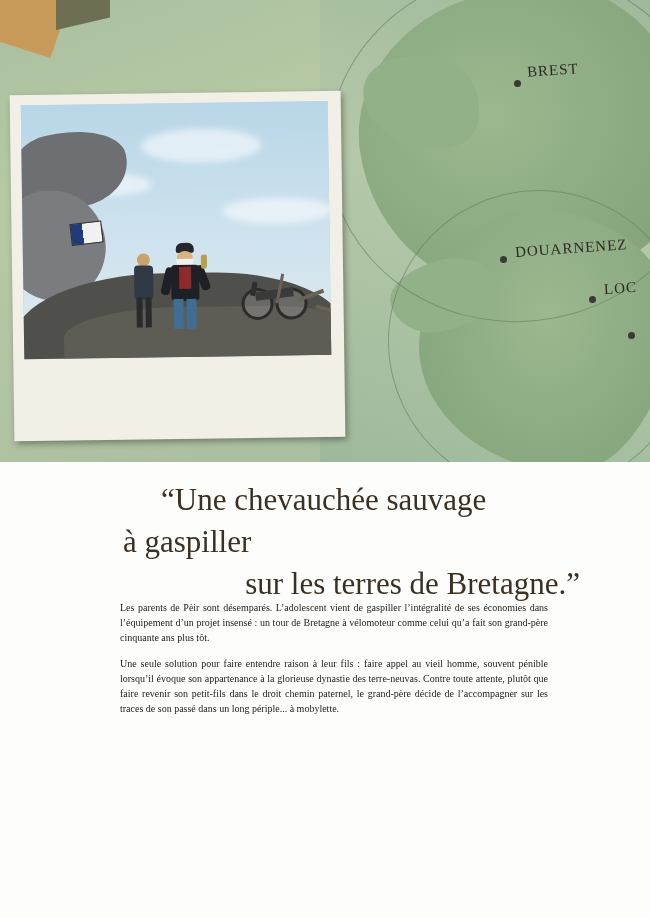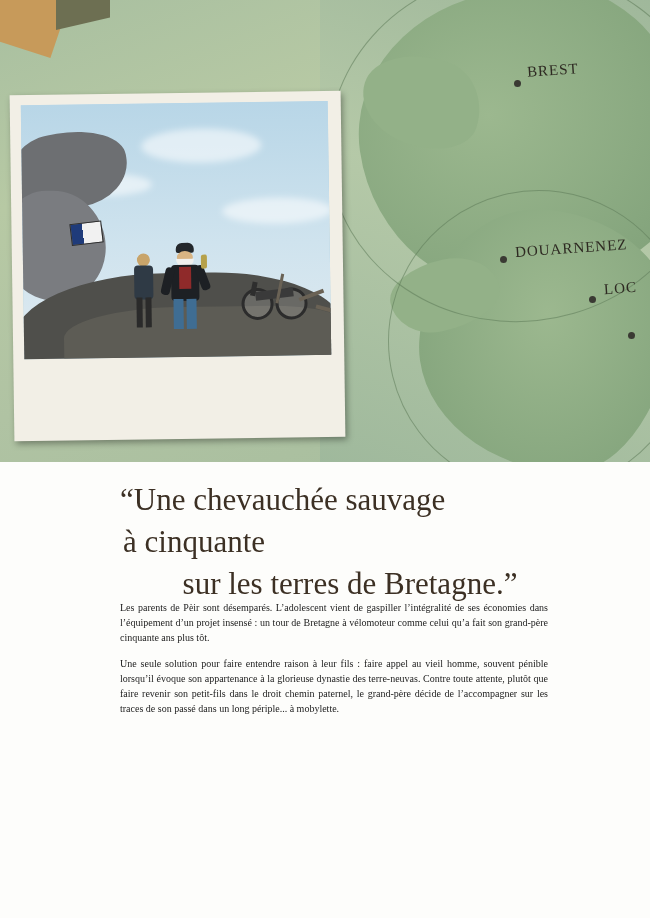--- a/index.html
+++ b/index.html
@@ -219,23 +219,23 @@
   .quote {
     position: absolute;
     left: 120px;
     top: 17px;
     width: 460px;
     color: #3c3024;
     font-family: "Liberation Serif", serif;
     font-size: 31px;
     line-height: 42px;
   }
-  .quote .l1 { display: block; text-align: left; }
+  .quote .l1 { display: block; text-align: left; margin-left: 41px; }
   .quote .l2 { display: block; text-align: left; padding-left: 3px; }
-  .quote .l3 { display: block; text-align: center; }
+  .quote .l3 { display: block; text-align: right; }
 
   .blurb {
     position: absolute;
     left: 120px;
     top: 138px;
     width: 428px;
     color: #1c1c1c;
     font-family: "Liberation Serif", serif;
     font-size: 10px;
     line-height: 15.2px;
@@ -319,21 +319,21 @@
         <div class="debris" style="left:275px; bottom:58px; width:26px; height:4px; transform:rotate(-20deg);"></div>
         <div class="debris" style="left:292px; bottom:44px; width:20px; height:4px; transform:rotate(16deg);"></div>
       </div>
     </div>
   </div>
 
   <div class="text-area">
 
     <div class="quote">
       <span class="l1">“Une chevauchée sauvage</span>
-      <span class="l2">à cinquante</span>
+      <span class="l2">à gaspiller</span>
       <span class="l3">sur les terres de Bretagne.”</span>
     </div>
 
     <div class="blurb">
       <p>Les parents de Pèir sont désemparés. L’adolescent vient de gaspiller l’intégralité de ses économies dans l’équipement d’un projet insensé : un tour de Bretagne à vélomoteur comme celui qu’a fait son grand-père cinquante ans plus tôt.</p>
       <p>Une seule solution pour faire entendre raison à leur fils : faire appel au vieil homme, souvent pénible lorsqu’il évoque son appartenance à la glorieuse dynastie des terre-neuvas. Contre toute attente, plutôt que faire revenir son petit-fils dans le droit chemin paternel, le grand-père décide de l’accompagner sur les traces de son passé dans un long périple... à mobylette.</p>
     </div>
 
   </div>
 </div>

